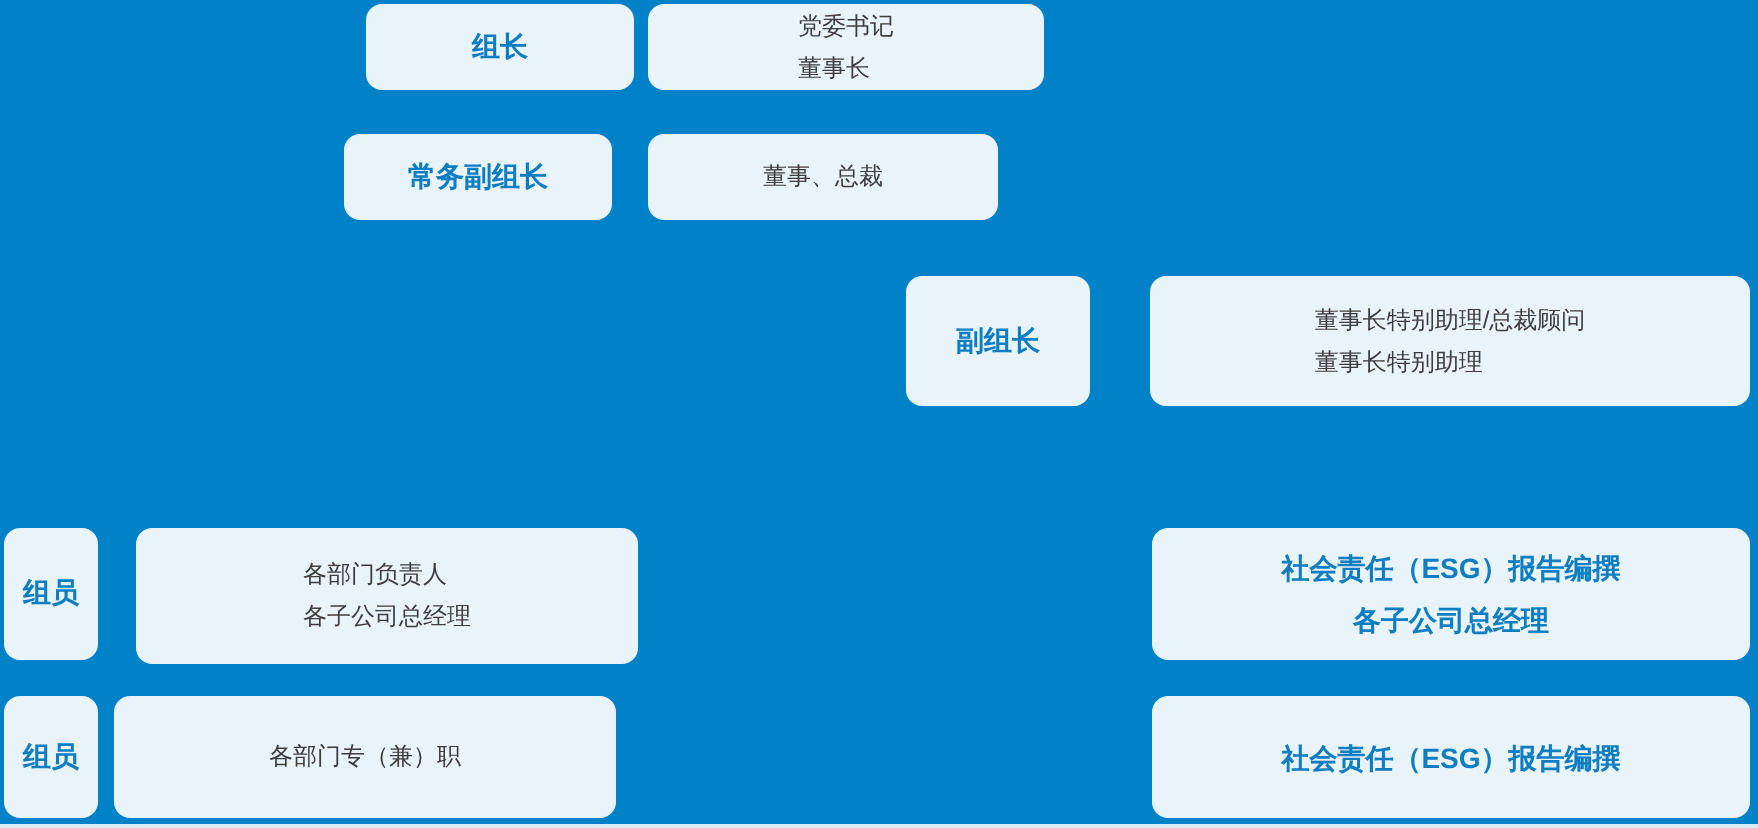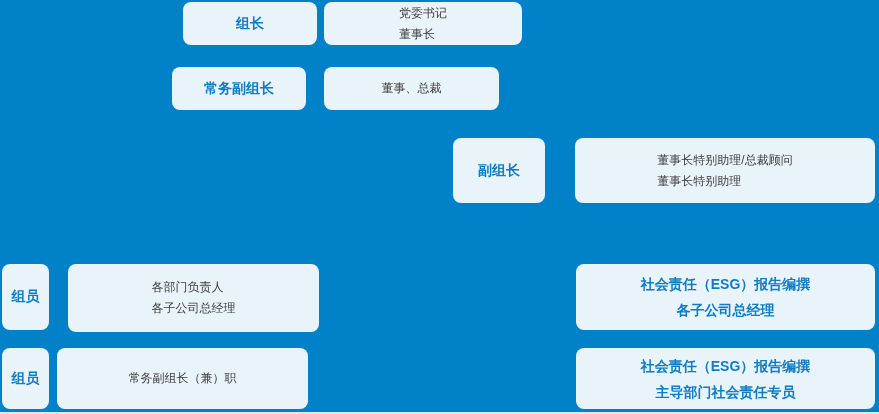--- a/index.html
+++ b/index.html
@@ -107,24 +107,23 @@
       <div>社会责任（ESG）报告编撰</div>
       <div>各子公司总经理</div>
     </div>
   </div>
 
   <div class="box label-box pos-r5-label">
     <span>组员</span>
   </div>
   <div class="box detail-box pos-r5-detail">
     <div class="detail-lines">
-      <div>常务副组长（兼）职</div>
+      <div>各部门专（兼）职</div>
     </div>
   </div>
   <div class="box esg-box pos-r5-esg">
     <div class="esg-lines">
       <div>社会责任（ESG）报告编撰</div>
-      <div>主导部门社会责任专员</div>
     </div>
   </div>
 
   <div class="bottom-edge"></div>
 </div>
 
 </body></html>

